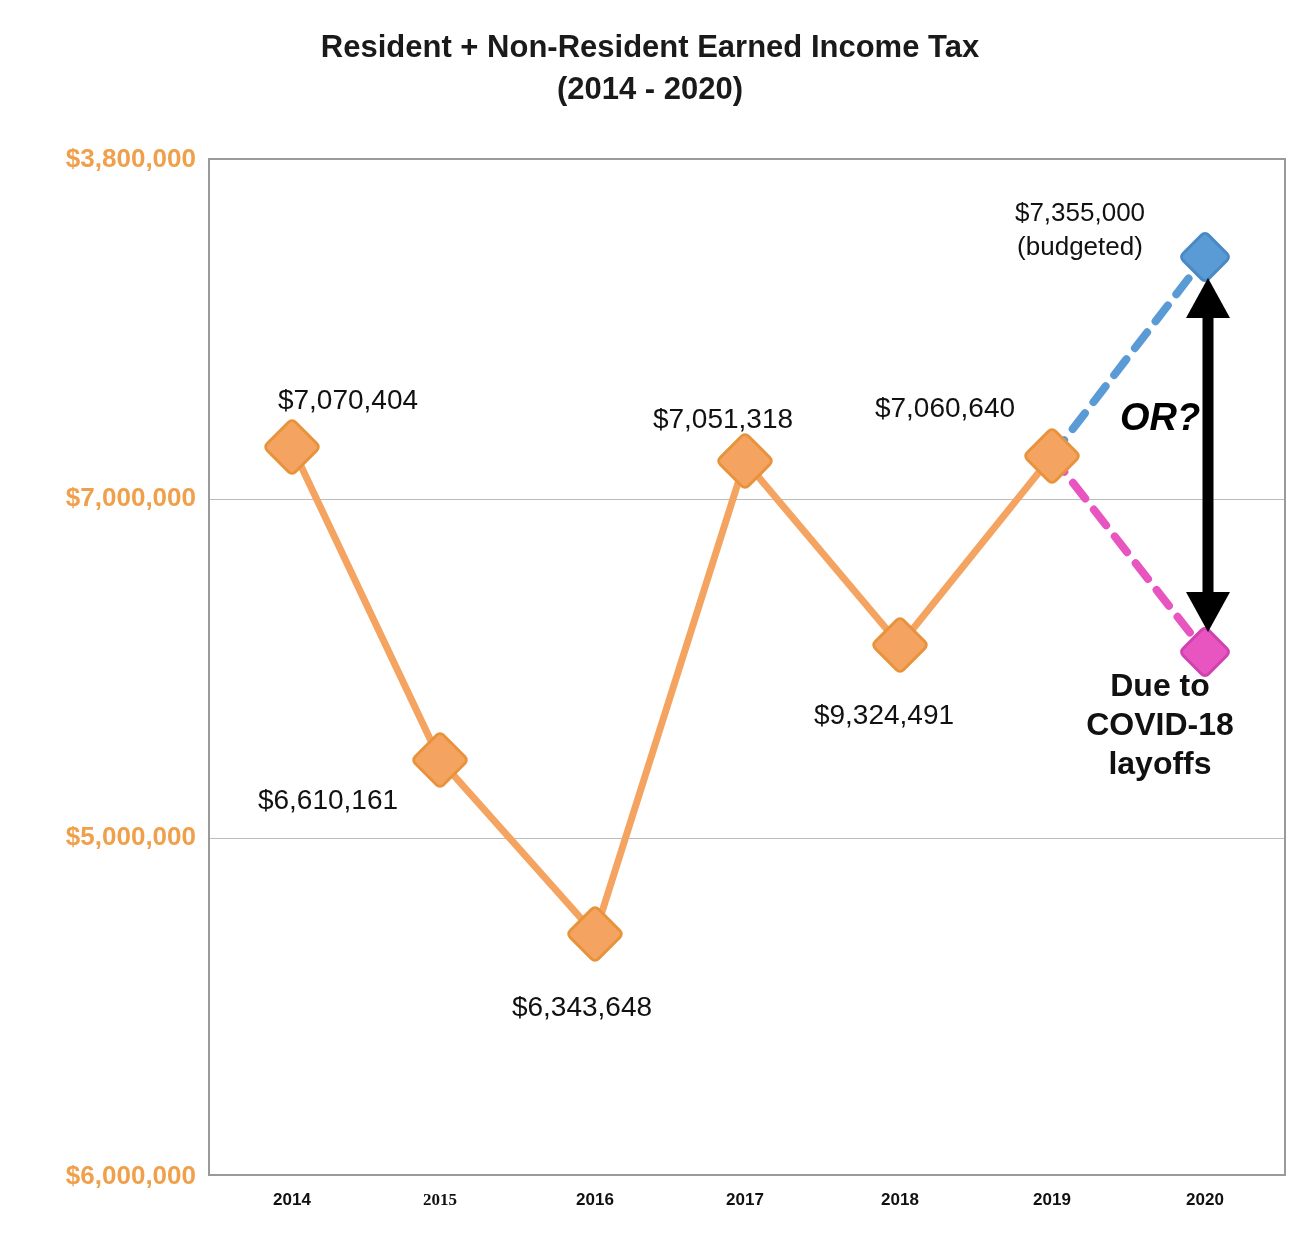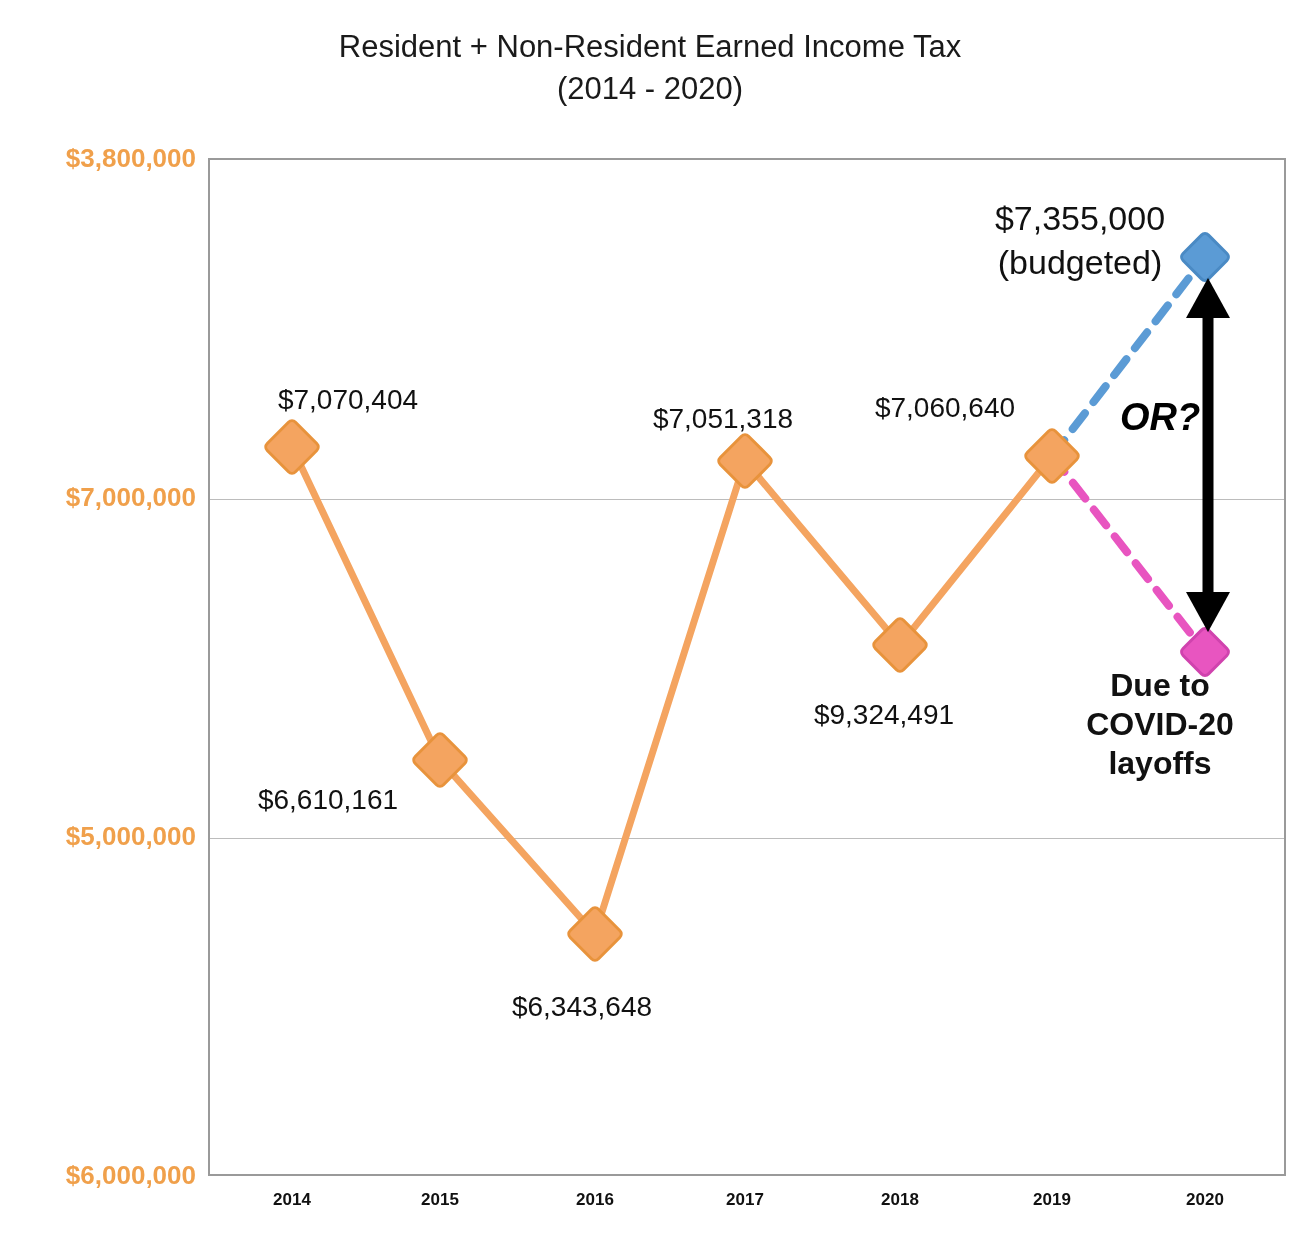--- a/index.html
+++ b/index.html
@@ -20,21 +20,21 @@
     width: 1300px;
     height: 1248px;
   }
   .chart-title {
     position: absolute;
     left: 0;
     top: 26px;
     width: 1300px;
     text-align: center;
     font-size: 31px;
-    font-weight: normal;
+    font-weight: bold;
     color: #1a1a1a;
     line-height: 1.35;
     white-space: pre-line;
   }
   .plot-area {
     position: absolute;
     left: 208px;
     top: 158px;
     width: 1078px;
     height: 1018px;
@@ -72,21 +72,21 @@
     position: absolute;
     font-size: 28px;
     color: #111111;
     white-space: nowrap;
     transform: translate(-50%, -50%);
   }
   .annot-budgeted {
     position: absolute;
     left: 980px;
     top: 196px;
-    font-size: 34px;
+    font-size: 26px;
     color: #111111;
     text-align: center;
     line-height: 1.3;
     white-space: pre-line;
     width: 200px;
   }
   .annot-or {
     position: absolute;
     left: 1120px;
     top: 396px;
@@ -162,24 +162,24 @@
   <div class="point-label" style="left:328px; top:800px;">$6,610,161</div>
   <div class="point-label" style="left:582px; top:1007px;">$6,343,648</div>
   <div class="point-label" style="left:723px; top:419px;">$7,051,318</div>
   <div class="point-label" style="left:884px; top:715px;">$9,324,491</div>
   <div class="point-label" style="left:945px; top:408px;">$7,060,640</div>
 
   <div class="annot-budgeted">$7,355,000
 (budgeted)</div>
   <div class="annot-or">OR?</div>
   <div class="annot-covid">Due to
-COVID-20
+COVID-18
 layoffs</div>
 
   <div class="x-tick-label" style="left:292px;">2014</div>
-  <div class="x-tick-label" style="left:440px;">2015</div>
+  <div class="x-tick-label" style="left:440px;font-family:Liberation Serif, serif;">2015</div>
   <div class="x-tick-label" style="left:595px;">2016</div>
   <div class="x-tick-label" style="left:745px;">2017</div>
   <div class="x-tick-label" style="left:900px;">2018</div>
   <div class="x-tick-label" style="left:1052px;">2019</div>
   <div class="x-tick-label" style="left:1205px;">2020</div>
 
 </div>
 
 </body></html>

